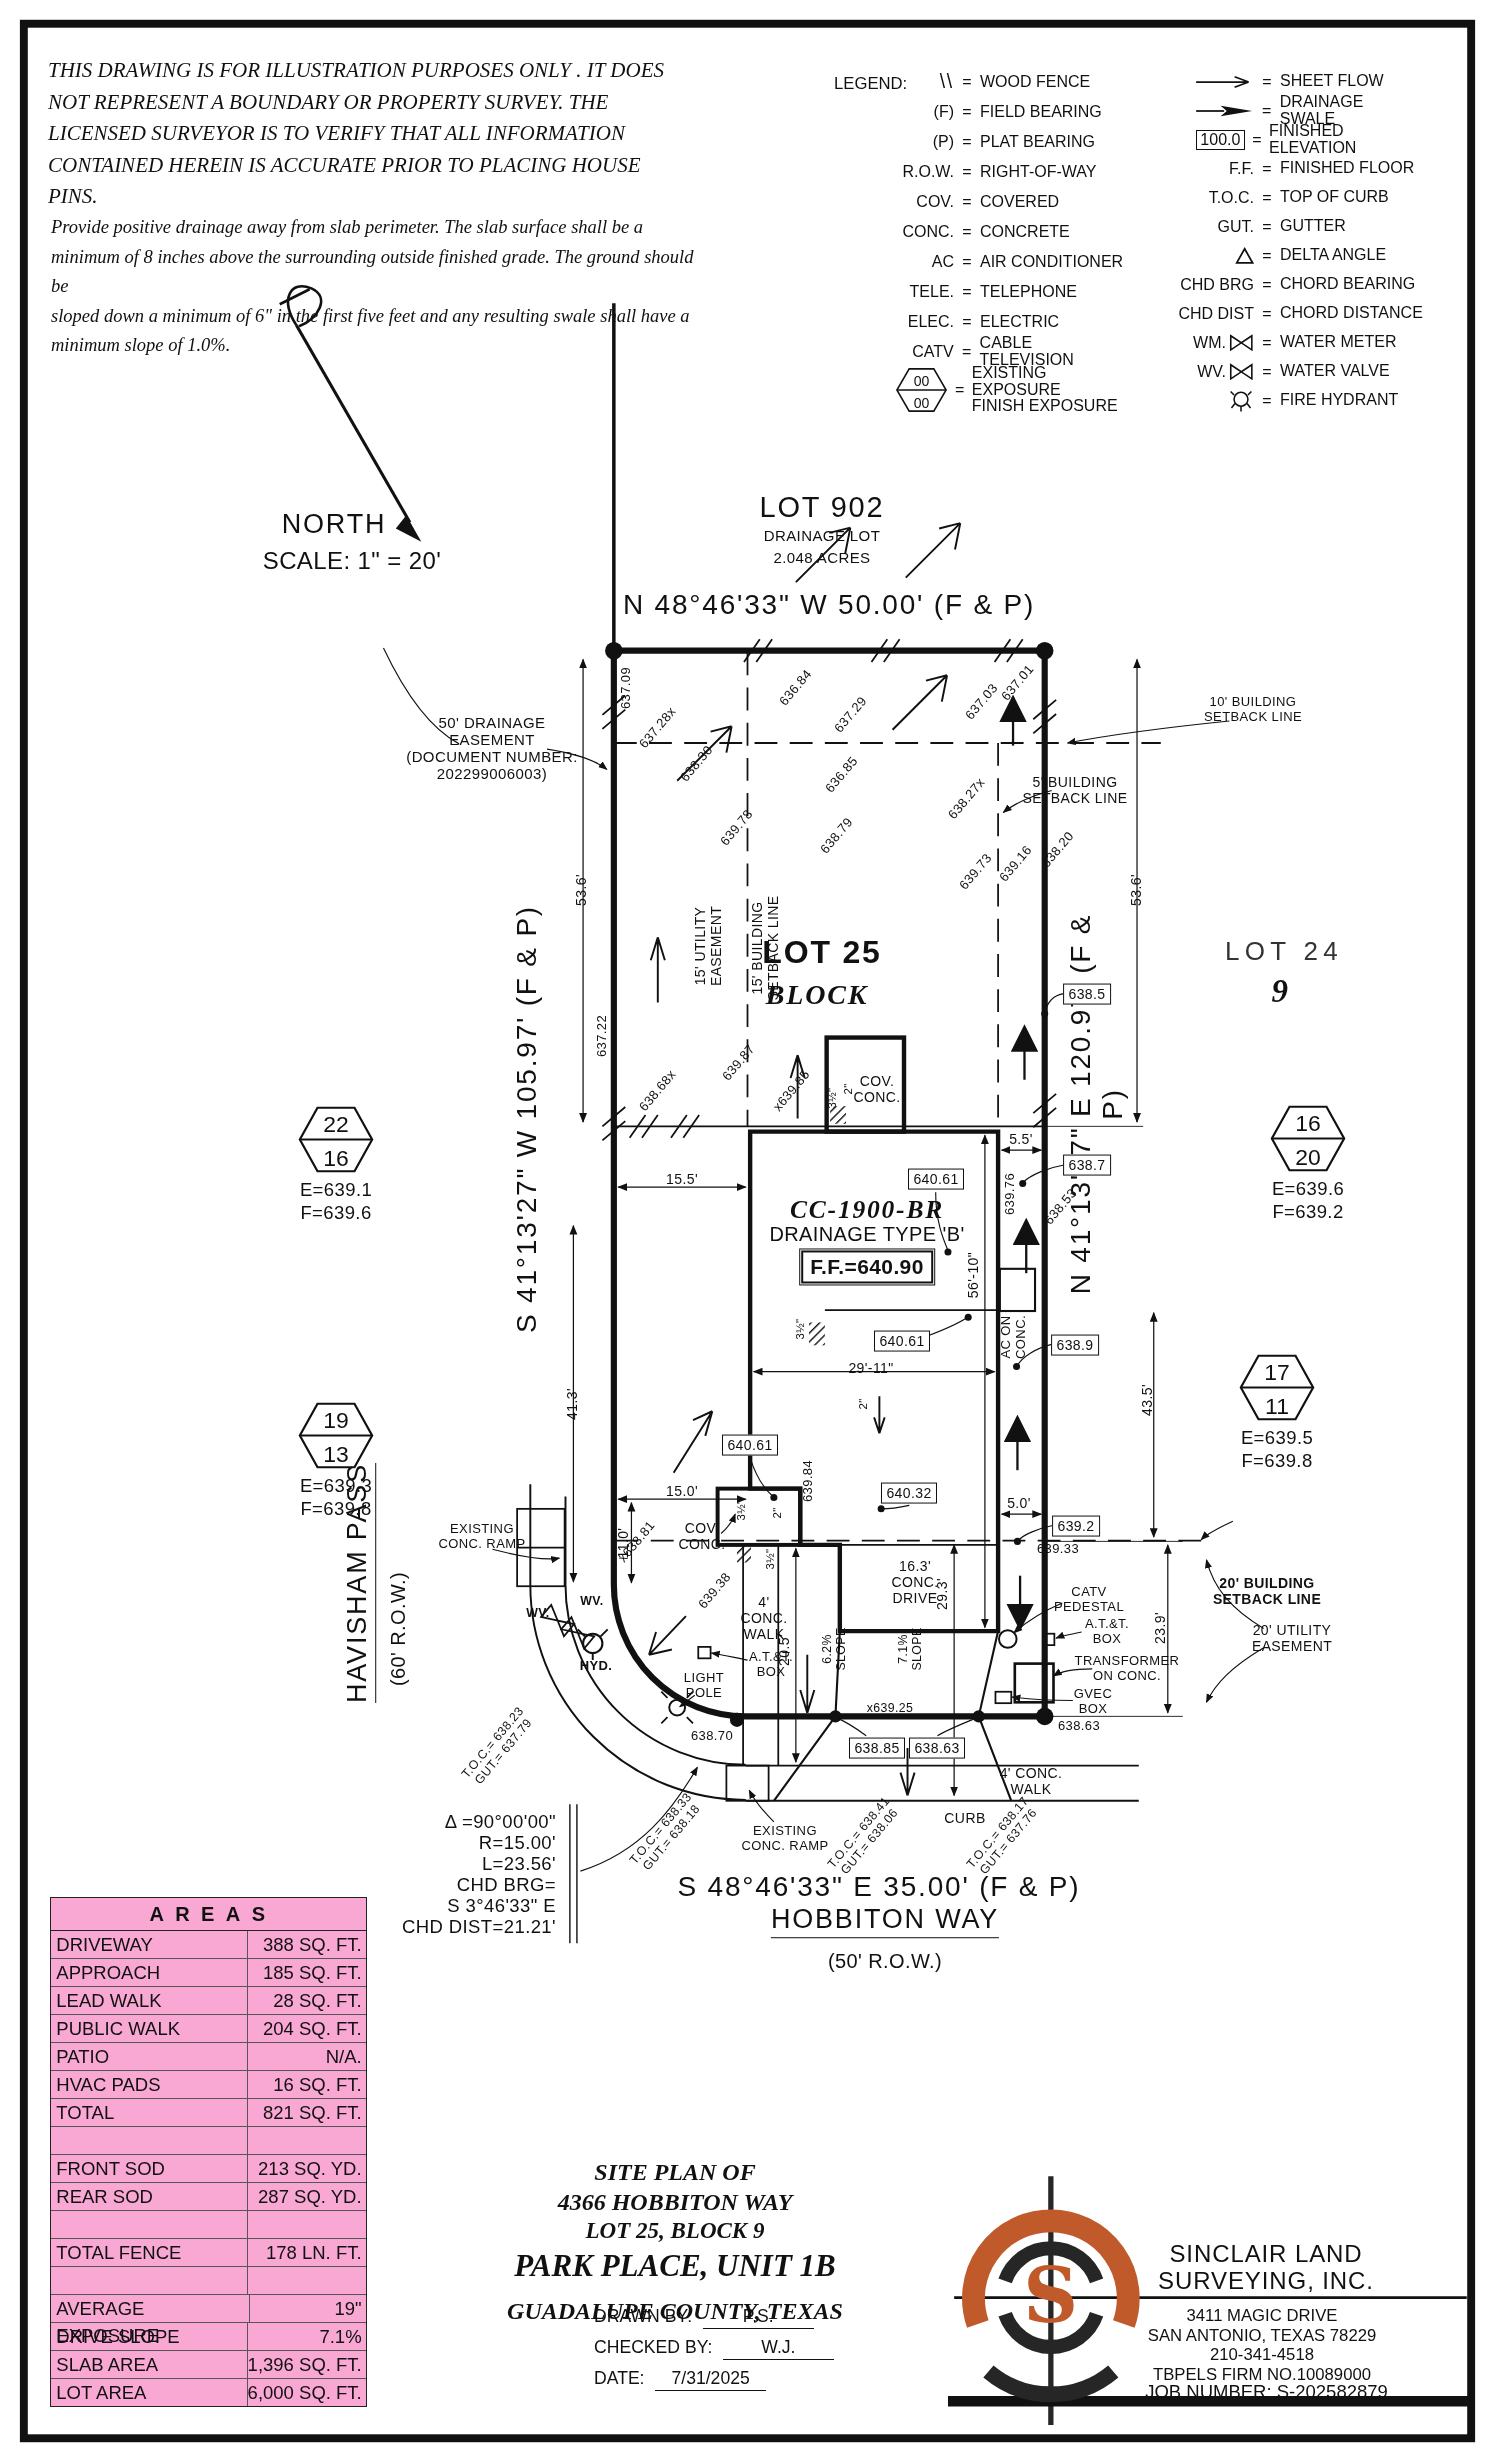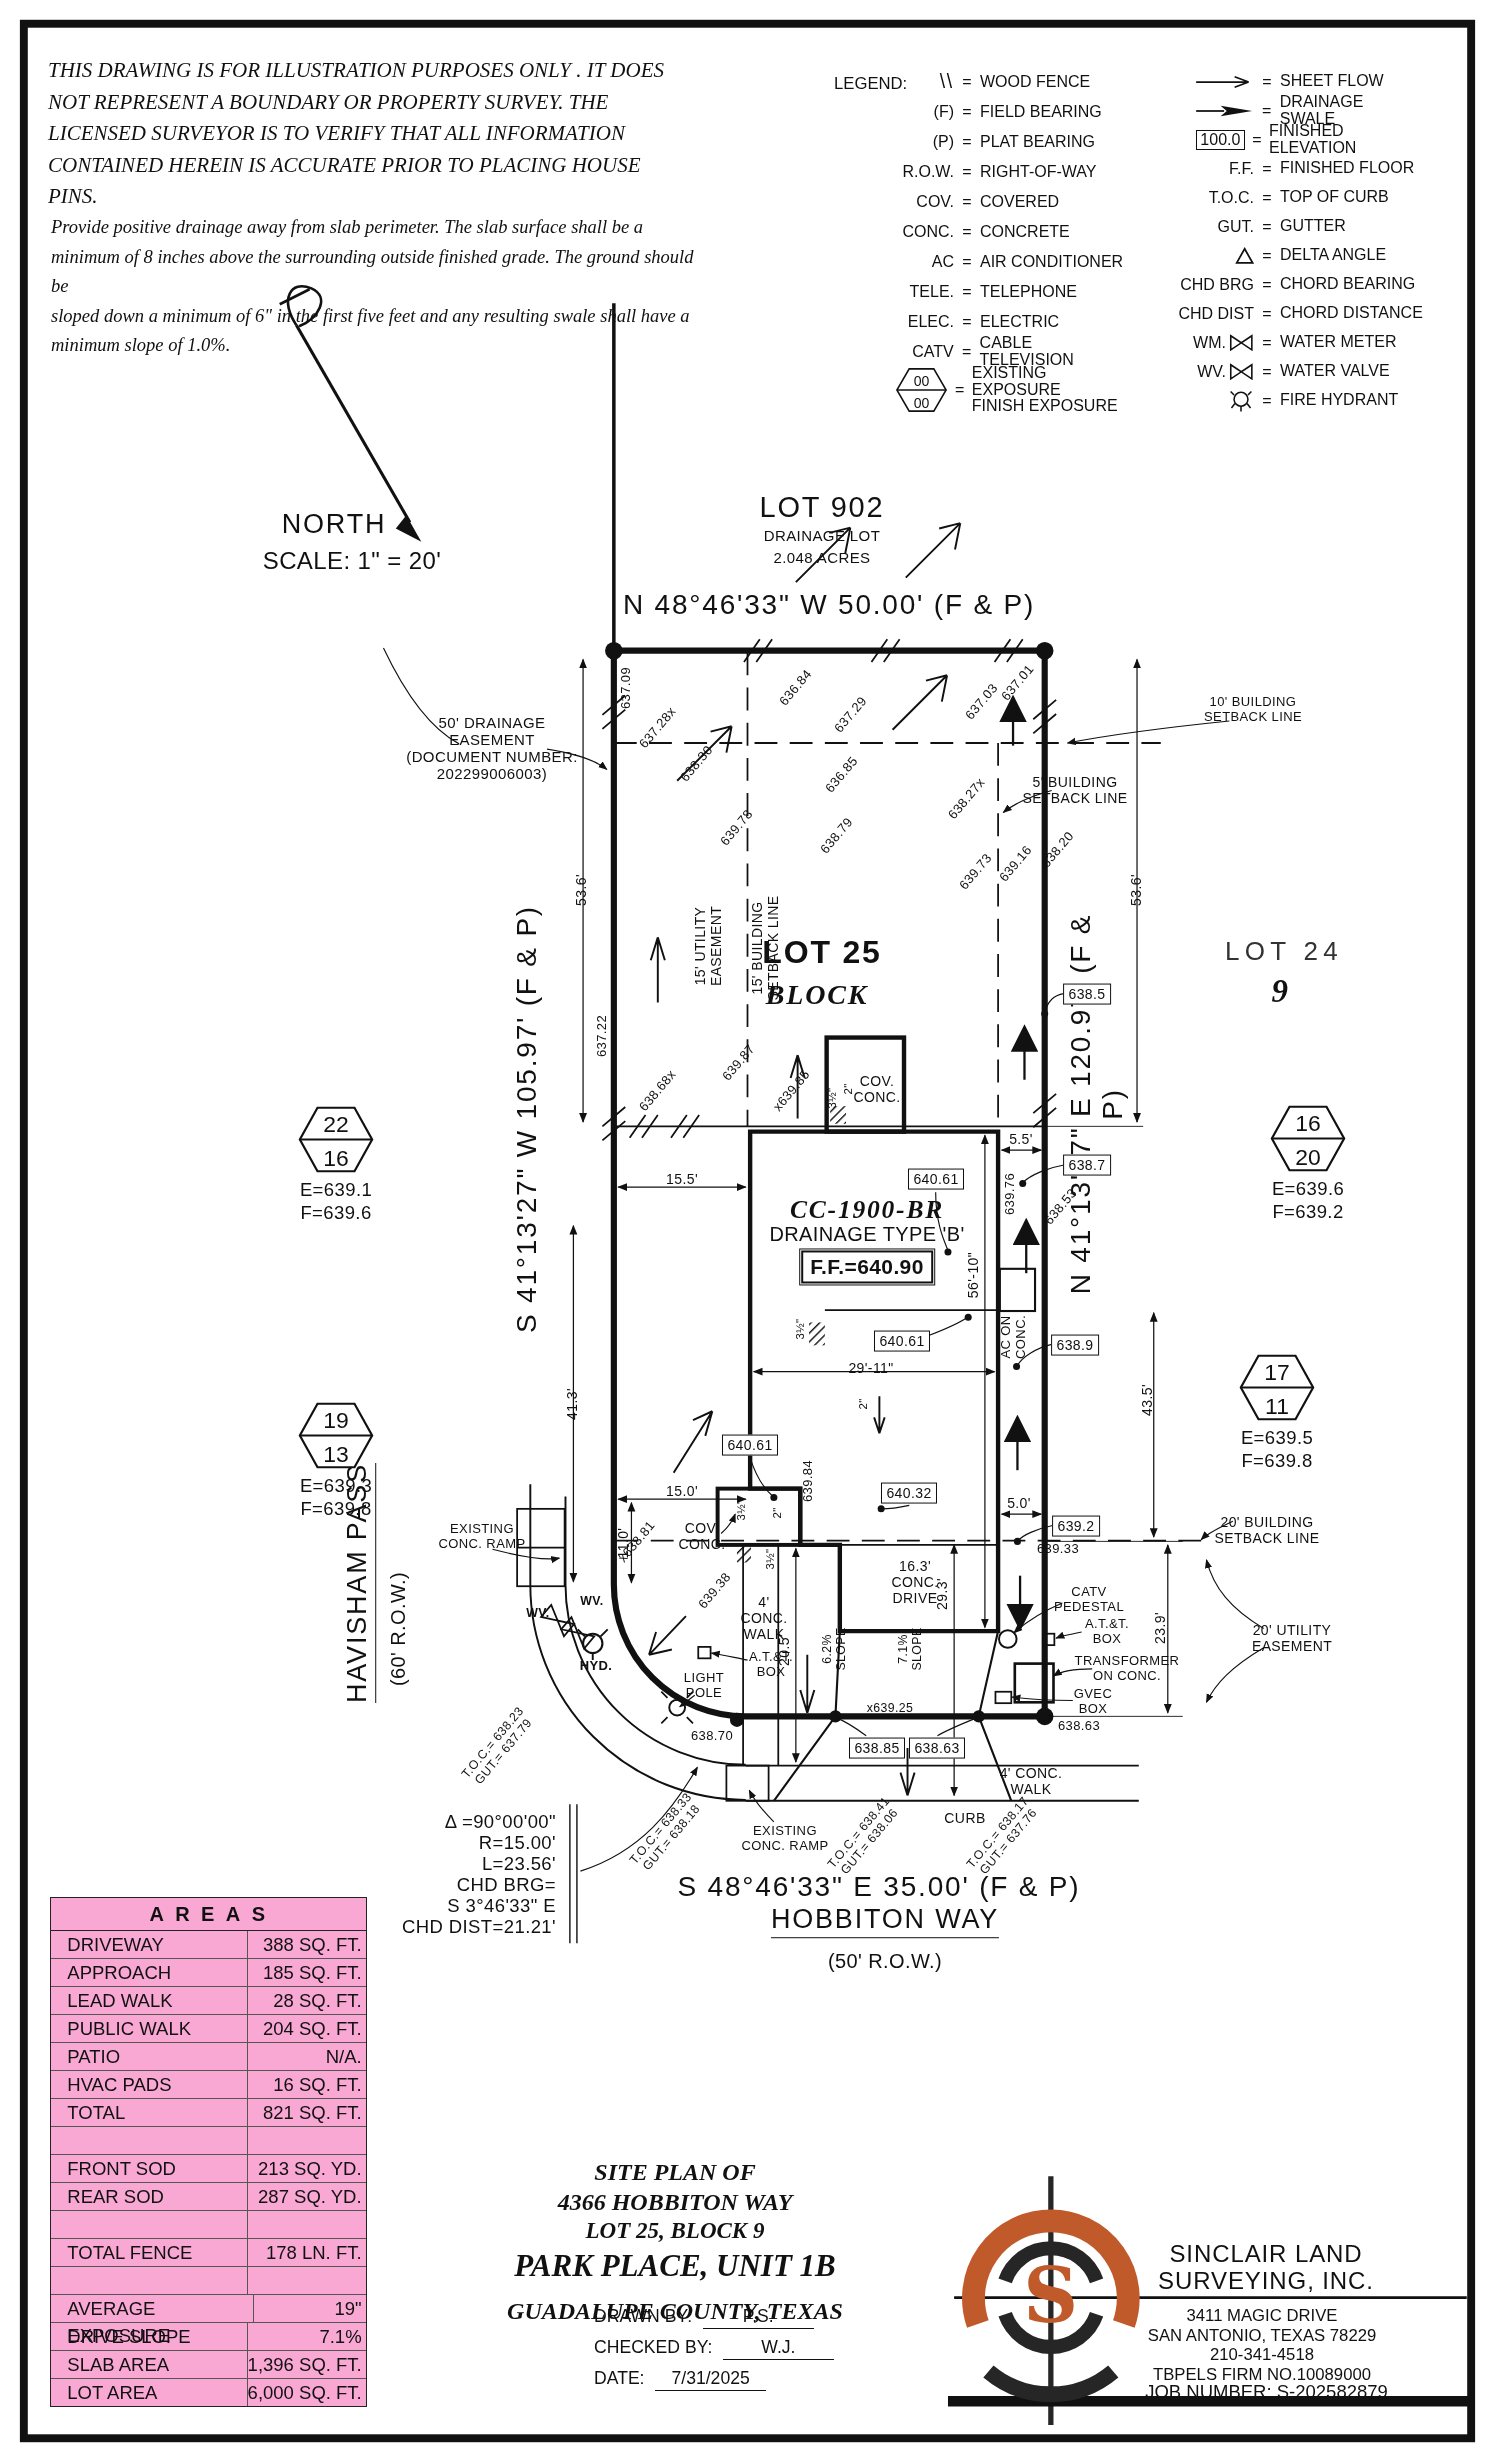--- a/index.html
+++ b/index.html
@@ -43,21 +43,21 @@
   #legend-right .lsym{width:121px;}
   .leq{width:26px;text-align:center;}
   .llab{white-space:pre-line;line-height:1.05;text-align:left;}
   .lrow.tall{height:46px;}
   
   #areas{position:absolute;left:50px;top:1897px;width:315px;border:1.8px solid #222;background:#f9a8d4;}
   #areas-title{height:32px;line-height:32px;text-align:center;font-size:20px;font-weight:bold;
                letter-spacing:11.4px;border-bottom:1.8px solid #222;padding-left:8.8px;}
   .arow{display:flex;height:27px;line-height:27px;border-bottom:1.4px solid #555;font-size:18.5px;}
   .arow:last-child{border-bottom:none;}
-  .al{flex:1 1 auto;padding-left:5.3px;border-right:1.4px solid #555;margin-left:11px;}
+  .al{flex:1 1 auto;padding-left:5.3px;border-right:1.4px solid #555;}
   .av{width:114px;text-align:right;padding-right:4.4px;white-space:nowrap;}
   
   #titleblock{position:absolute;left:429px;top:2159px;width:492px;text-align:center;
               font-family:"Liberation Serif",serif;font-style:italic;font-weight:bold;}
   #tb1{font-size:24px;}
   #tb2{font-size:24px;margin-top:2.6px;}
   #tb3{font-size:23px;margin-top:2.6px;}
   #tb4{font-size:31px;margin-top:3.5px;}
   #tb5{font-size:24px;margin-top:14px;}
   #signoff{position:absolute;left:594px;top:2306px;font-size:17.6px;
@@ -528,21 +528,21 @@
       <div class="lbl" style="left: 771px; top: 1665px; font-size: 13px; transform: translate(-50%, -50%);">A.T.&amp;T.
 BOX</div>
       <div class="lbl" style="left: 1089px; top: 1600px; font-size: 13px; transform: translate(-50%, -50%);">CATV
 PEDESTAL</div>
       <div class="lbl" style="left: 1107px; top: 1632px; font-size: 13px; transform: translate(-50%, -50%);">A.T.&amp;T.
 BOX</div>
       <div class="lbl" style="left: 1127px; top: 1669px; font-size: 13px; transform: translate(-50%, -50%);">TRANSFORMER
 ON CONC.</div>
       <div class="lbl" style="left: 1093px; top: 1702px; font-size: 13px; transform: translate(-50%, -50%);">GVEC
 BOX</div>
-      <div class="lbl" style="left: 1267px; top: 1531px; font-size: 14px; transform: translate(-50%, -50%);">20' BUILDING
+      <div class="lbl" style="left: 1267px; top: 1592px; font-size: 14px; transform: translate(-50%, -50%); font-weight: bold;">20' BUILDING
 SETBACK LINE</div>
       <div class="lbl" style="left: 1292px; top: 1639px; font-size: 14px; transform: translate(-50%, -50%);">20' UTILITY
 EASEMENT</div>
       <div class="lbl c-b" style="left: 538px; top: 1613px; font-size: 12.3px; transform: translate(-50%, -50%);">WV.</div>
       <div class="lbl c-b" style="left: 592px; top: 1601px; font-size: 12.3px; transform: translate(-50%, -50%);">WV.</div>
       <div class="lbl c-b" style="left: 596px; top: 1666px; font-size: 13px; transform: translate(-50%, -50%);">HYD.</div>
       <div class="lbl" style="left: 712px; top: 1736px; font-size: 13px; transform: translate(-50%, -50%);">638.70</div>
       <div class="lbl" style="left: 1079px; top: 1726px; font-size: 13px; transform: translate(-50%, -50%);">638.63</div>
       <div class="lbl" style="left: 1058px; top: 1549px; font-size: 13px; transform: translate(-50%, -50%);">639.33</div>
       <div class="lbl c-rt" style="left: 479px; top: 1874px; font-size: 18.5px; transform: translate(-50%, -50%);">Δ =90°00'00"

